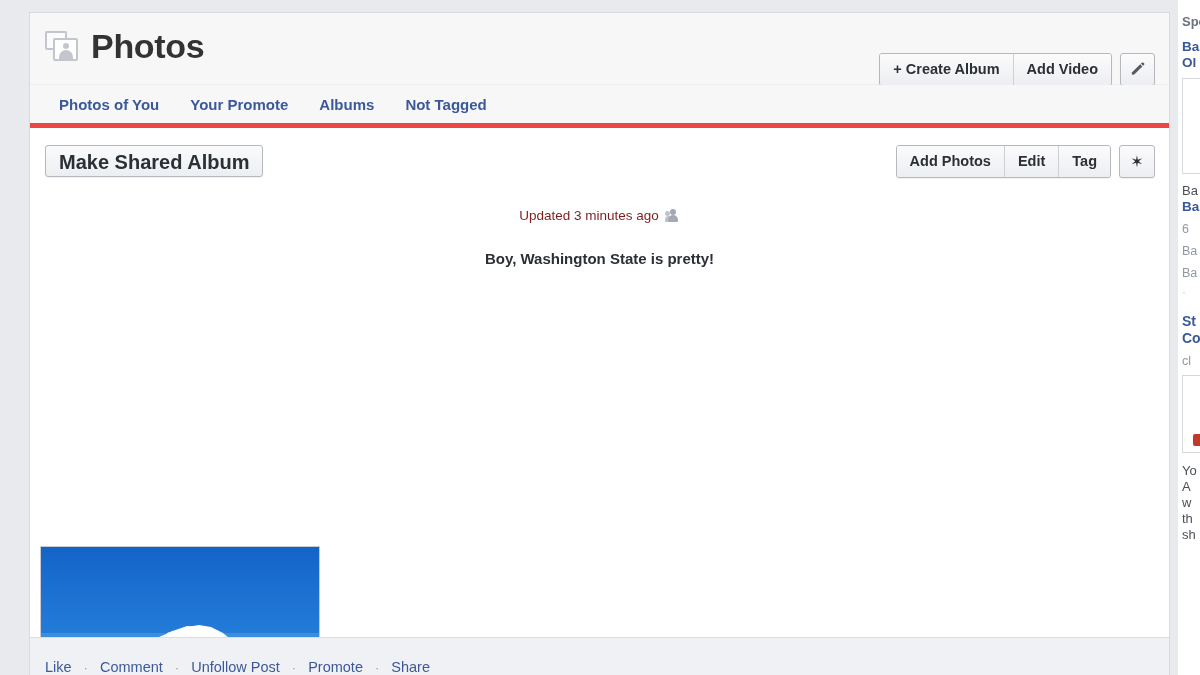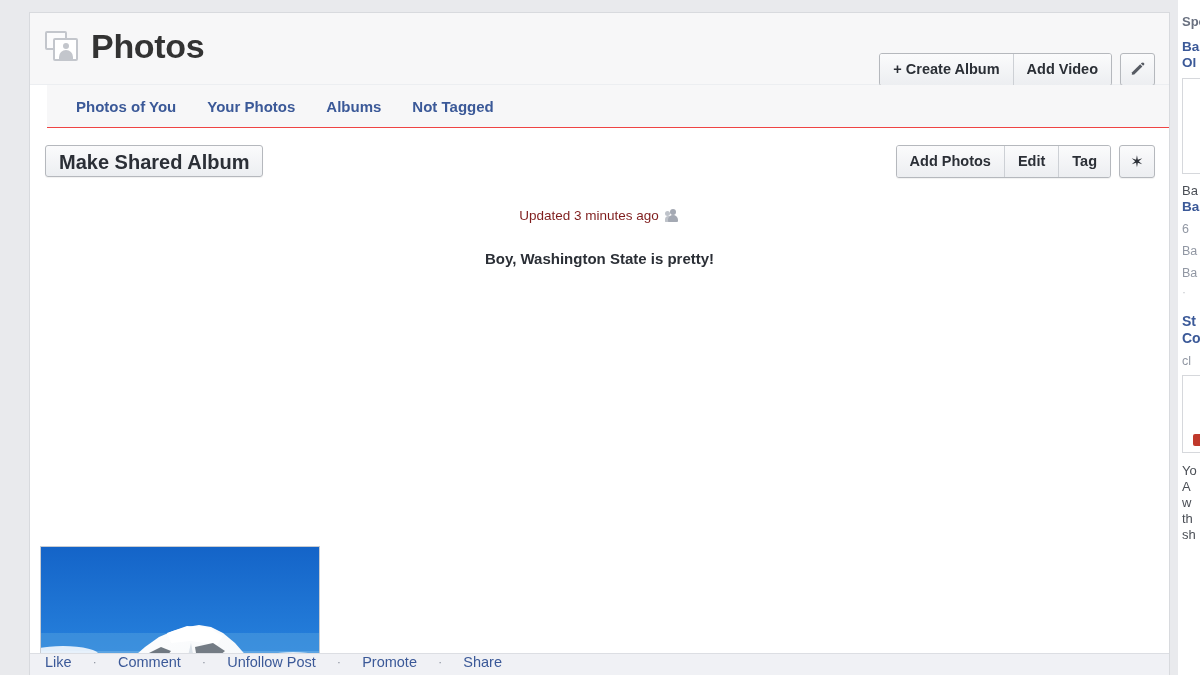--- a/index.html
+++ b/index.html
@@ -159,26 +159,25 @@
     left: 50%; top: 50%;
     width: 15px; height: 15px;
     transform: translate(-50%,-50%);
   }
 
   
   .photos-nav {
     position: relative;
     height: 43px;
     background: #f7f7f8;
-    border-bottom: 1px solid #ef4444;
+    border-bottom: 5px solid #ef4444;
     padding-left: 29px;
     display: flex;
     align-items: center;
     gap: 31px;
-    margin-left: 17px;
   }
   .nav-item {
     font-size: 15px;
     font-weight: bold;
     color: #3b5998;
     cursor: pointer;
     white-space: nowrap;
   }
 
   
@@ -319,27 +318,27 @@
     overflow: hidden;
   }
   .photo-thumb svg { display: block; }
 
   
   .post-actions {
     position: absolute;
     left: 0;
     right: 0;
     bottom: 0;
-    height: 22px;
+    height: 38px;
     background: #f0f1f5;
     border-top: 1px solid #dcdee3;
     display: flex;
-    align-items: flex-start;
+    align-items: flex-end;
     padding-left: 15px;
-    gap: 16px;
+    gap: 7px;
     font-size: 14.5px;
   }
   .action-link {
     color: #3b5998;
     cursor: pointer;
     white-space: nowrap;
   }
   .action-sep {
     color: #9197a3;
     padding: 0 5px;
@@ -461,21 +460,21 @@
           <svg class="pencil" viewBox="0 0 16 16">
             <path d="M1.2 12.3 L10.6 2.9 L13.1 5.4 L3.7 14.8 L0.8 15.2 Z" fill="#575b63" transform="translate(0.6,-0.8) scale(0.92)"></path>
             <path d="M11.4 2.1 L12.6 0.9 C13.1 0.4 13.9 0.4 14.4 0.9 L15.1 1.6 C15.6 2.1 15.6 2.9 15.1 3.4 L13.9 4.6 Z" fill="#575b63" transform="translate(0.6,-0.8) scale(0.92)"></path>
           </svg>
         </button>
       </div>
     </div>
 
     <div class="photos-nav">
       <span class="nav-item">Photos of You</span>
-      <span class="nav-item">Your Photos</span>
+      <span class="nav-item">Your Promote</span>
       <span class="nav-item">Albums</span>
       <span class="nav-item">Not Tagged</span>
     </div>
 
     <div class="album-toolbar">
       <div class="toolbar-left">
         <button class="single-btn">Make Shared Album</button>
       </div>
 
       <div class="toolbar-right">

